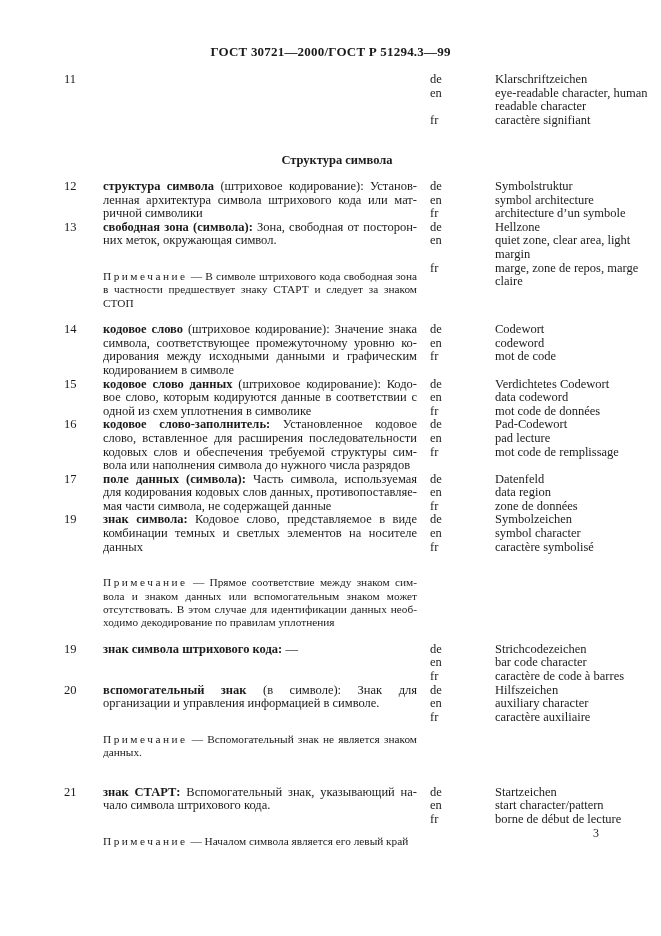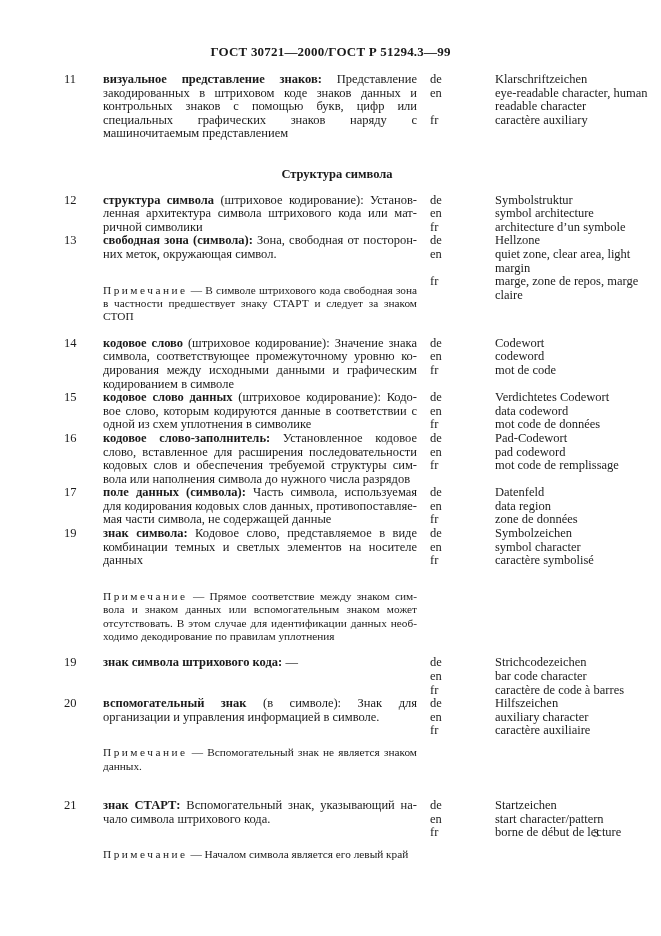--- a/index.html
+++ b/index.html
@@ -49,35 +49,32 @@
 <body>
 
 <div class="page">
 
   <div class="doc-header">ГОСТ 30721—2000/ГОСТ Р 51294.3—99</div>
 
   <div class="content">
 
     <div class="entry">
       <div class="num">11</div>
-      <div class="rus">
-        <p class="para"><span class="term">визуальное представление знаков:</span> <span>Представление закоди­рованных в штриховом коде знаков данных и контроль­ных знаков с помощью букв, цифр или специальных графических знаков наряду с машиночитаемым представ­лением</span></p>
-      </div>
       <div class="trs">
         <div class="tr-row">
             <span class="lang">de</span>
             <span class="tr-text">Klarschriftzeichen</span>
           </div>
         <div class="tr-row">
             <span class="lang">en</span>
             <span class="tr-text">eye-readable character, human readable character</span>
           </div>
         <div class="tr-row">
             <span class="lang">fr</span>
-            <span class="tr-text">caractère auxiliary</span>
+            <span class="tr-text">caractère signifiant</span>
           </div>
       </div>
     </div>
 
     <div class="section-heading">Структура символа</div>
 
     <div class="entry">
       <div class="num">12</div>
       <div class="rus">
         <p class="para"><span class="term">структура символа</span> <span>(штриховое кодирование):</span> <span>Установ­ленная архитектура символа штрихового кода или мат­ричной символики</span></p>
@@ -167,21 +164,21 @@
       <div class="rus">
         <p class="para"><span class="term">кодовое слово-заполнитель:</span> <span>Установленное кодовое слово, вставленное для расширения последовательности кодовых слов и обеспечения требуемой структуры сим­вола или наполнения символа до нужного числа разрядов</span></p>
       </div>
       <div class="trs">
         <div class="tr-row">
             <span class="lang">de</span>
             <span class="tr-text">Pad-Codewort</span>
           </div>
         <div class="tr-row">
             <span class="lang">en</span>
-            <span class="tr-text">pad codeword</span>
+            <span class="tr-text">pad lecture</span>
           </div>
         <div class="tr-row">
             <span class="lang">fr</span>
             <span class="tr-text">mot code de remplissage</span>
           </div>
       </div>
     </div>
 
     <div class="entry">
       <div class="num">17</div>

